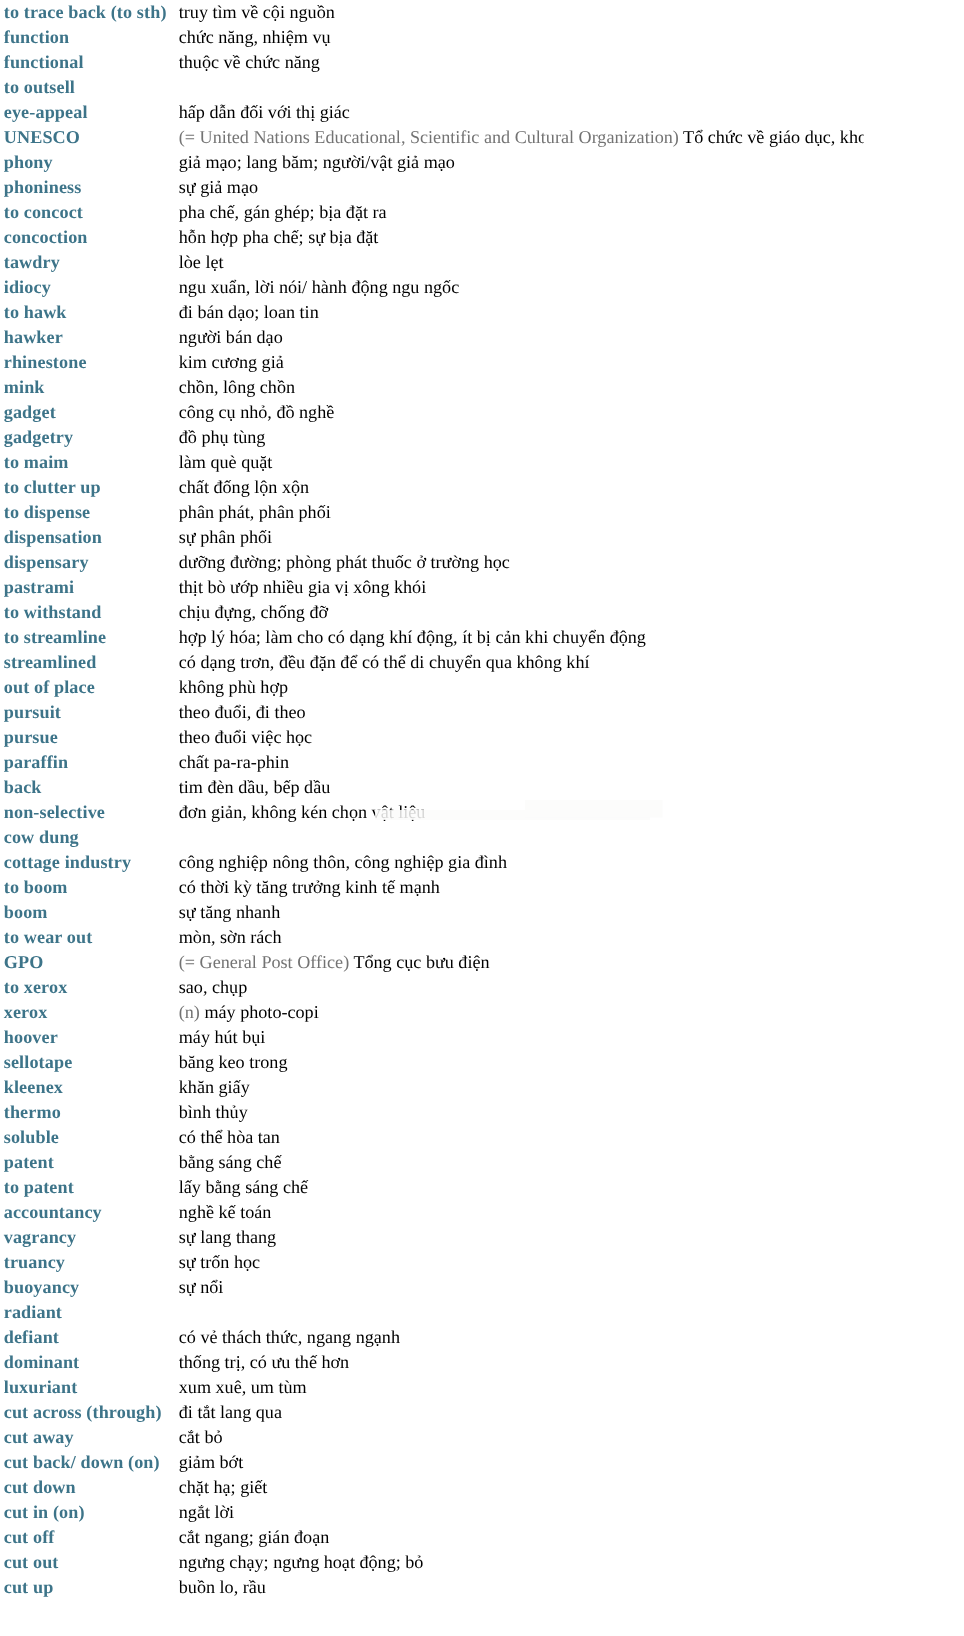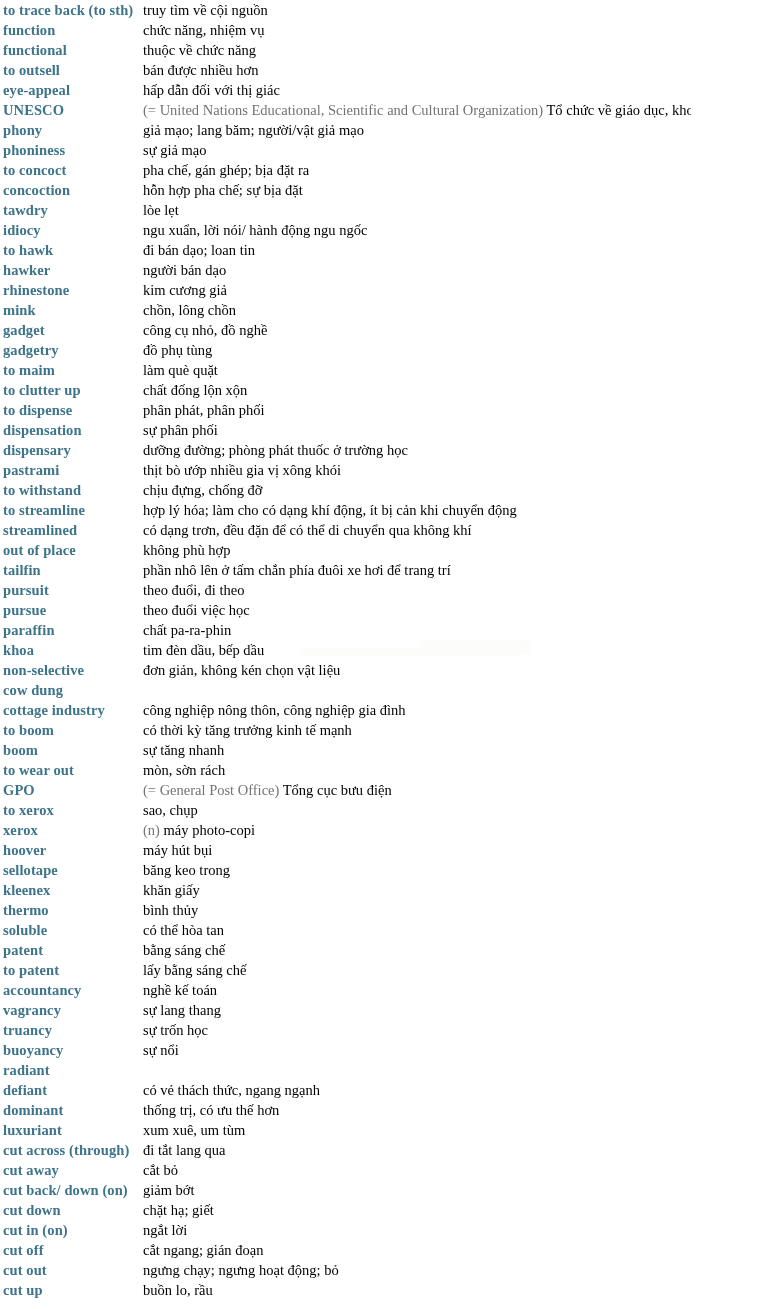--- a/index.html
+++ b/index.html
@@ -66,21 +66,20 @@
     <div class="row">
       <div class="term">function</div>
       <div class="def">chức năng, nhiệm vụ</div>
     </div>
     <div class="row">
       <div class="term">functional</div>
       <div class="def">thuộc về chức năng</div>
     </div>
     <div class="row">
       <div class="term">to outsell</div>
-      <div class="def">bán được nhiều hơn</div>
     </div>
     <div class="row">
       <div class="term">eye-appeal</div>
       <div class="def">hấp dẫn đối với thị giác</div>
     </div>
     <div class="row">
       <div class="term">UNESCO</div>
       <div class="def"><span class="abbr">(= United Nations Educational, Scientific and Cultural Organization)</span><span> Tổ chức về giáo dục, khoa học và văn</span></div>
     </div>
     <div class="row">
@@ -165,37 +164,33 @@
     </div>
     <div class="row">
       <div class="term">streamlined</div>
       <div class="def">có dạng trơn, đều đặn để có thể di chuyển qua không khí</div>
     </div>
     <div class="row">
       <div class="term">out of place</div>
       <div class="def">không phù hợp</div>
     </div>
     <div class="row">
-      <div class="term">tailfin</div>
-      <div class="def">phần nhô lên ở tấm chắn phía đuôi xe hơi để trang trí</div>
-    </div>
-    <div class="row">
       <div class="term">pursuit</div>
       <div class="def">theo đuổi, đi theo</div>
     </div>
     <div class="row">
       <div class="term">pursue</div>
       <div class="def">theo đuổi việc học</div>
     </div>
     <div class="row">
       <div class="term">paraffin</div>
       <div class="def">chất pa-ra-phin</div>
     </div>
     <div class="row">
-      <div class="term">khoa</div>
+      <div class="term">back</div>
       <div class="def">tim đèn dầu, bếp dầu</div>
     </div>
     <div class="row">
       <div class="term">non-selective</div>
       <div class="def">đơn giản, không kén chọn vật liệu</div>
     </div>
     <div class="row">
       <div class="term">cow dung</div>
     </div>
     <div class="row">

